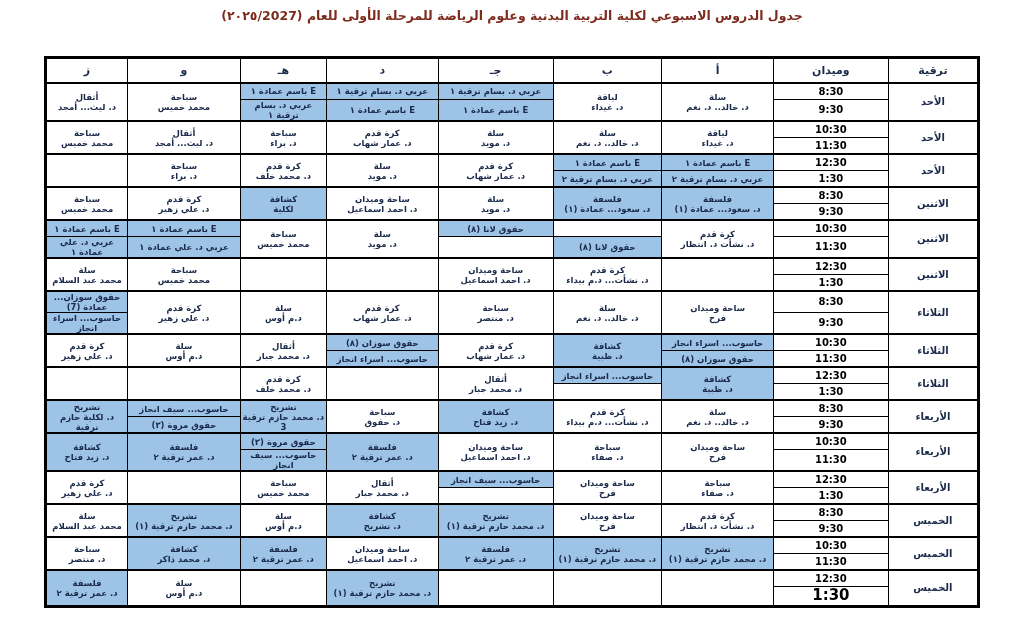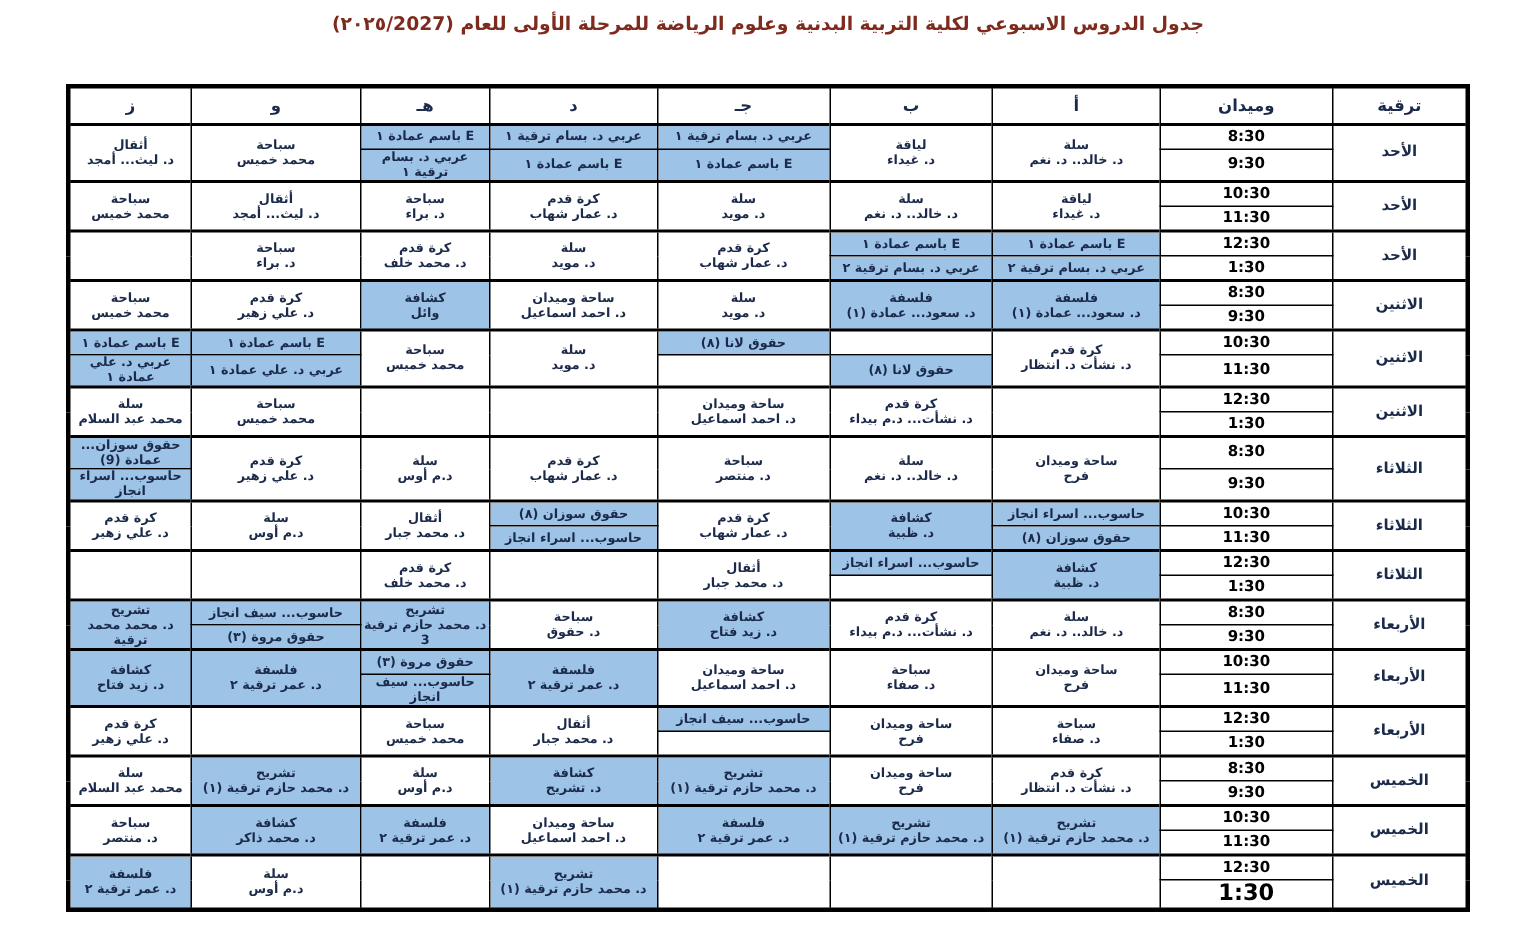--- a/index.html
+++ b/index.html
@@ -159,21 +159,21 @@
           <td rowspan="2" style="color: rgb(27, 42, 74);">
             <span class="sub">سلة</span>
             <span class="tch">د. مويد</span>
           </td>
           <td rowspan="2" style="color: rgb(27, 42, 74);">
             <span class="sub">ساحة وميدان</span>
             <span class="tch">د. احمد اسماعيل</span>
           </td>
           <td rowspan="2" style="color: rgb(27, 42, 74); background: rgb(157, 195, 230);">
             <span class="sub">كشافة</span>
-            <span class="tch">وائل</span>
+            <span class="tch">لكلية</span>
           </td>
           <td rowspan="2" style="color: rgb(27, 42, 74);">
             <span class="sub">كرة قدم</span>
             <span class="tch">د. علي زهير</span>
           </td>
           <td rowspan="2" style="color: rgb(27, 42, 74);">
             <span class="sub">سباحة</span>
             <span class="tch">محمد خميس</span>
           </td>
         </tr>
@@ -253,21 +253,21 @@
             <span class="tch">د. عمار شهاب</span>
           </td>
           <td rowspan="2" style="color: rgb(27, 42, 74);">
             <span class="sub">سلة</span>
             <span class="tch">د.م أوس</span>
           </td>
           <td rowspan="2" style="color: rgb(27, 42, 74);">
             <span class="sub">كرة قدم</span>
             <span class="tch">د. علي زهير</span>
           </td>
-          <td style="color: rgb(27, 42, 74); background: rgb(157, 195, 230);">حقوق سوزان... عمادة (9)</td>
+          <td style="color: rgb(27, 42, 74); background: rgb(157, 195, 230);">حقوق سوزان... عمادة (7)</td>
         </tr>
         <tr>
           <td class="time" style="color: rgb(0, 0, 0);">9:30</td>
           <td style="color: rgb(27, 42, 74); background: rgb(157, 195, 230);">حاسوب... اسراء انجاز</td>
         </tr>
         <tr class="block-start">
           <td class="day" rowspan="2" style="color: rgb(27, 42, 74);">الثلاثاء</td>
           <td class="time" style="color: rgb(0, 0, 0);">10:30</td>
           <td style="color: rgb(27, 42, 74); background: rgb(157, 195, 230);">حاسوب... اسراء انجاز</td>
           <td rowspan="2" style="color: rgb(27, 42, 74); background: rgb(157, 195, 230);">
@@ -340,21 +340,21 @@
             <span class="sub">سباحة</span>
             <span class="tch">د. حقوق</span>
           </td>
           <td rowspan="2" style="color: rgb(27, 42, 74); background: rgb(157, 195, 230);">
             <span class="sub">تشريح</span>
             <span class="tch">د. محمد حازم ترقية 3</span>
           </td>
           <td style="color: rgb(27, 42, 74); background: rgb(157, 195, 230);">حاسوب... سيف انجاز</td>
           <td rowspan="2" style="color: rgb(27, 42, 74); background: rgb(157, 195, 230);">
             <span class="sub">تشريح</span>
-            <span class="tch">د. محمد محمد ترقية</span>
+            <span class="tch">د. لكلية حازم ترقية</span>
           </td>
         </tr>
         <tr>
           <td class="time" style="color: rgb(0, 0, 0);">9:30</td>
           <td style="color: rgb(27, 42, 74); background: rgb(157, 195, 230);">حقوق مروة (٣)</td>
         </tr>
         <tr class="block-start">
           <td class="day" rowspan="2" style="color: rgb(27, 42, 74);">الأربعاء</td>
           <td class="time" style="color: rgb(0, 0, 0);">10:30</td>
           <td rowspan="2" style="color: rgb(27, 42, 74);">

